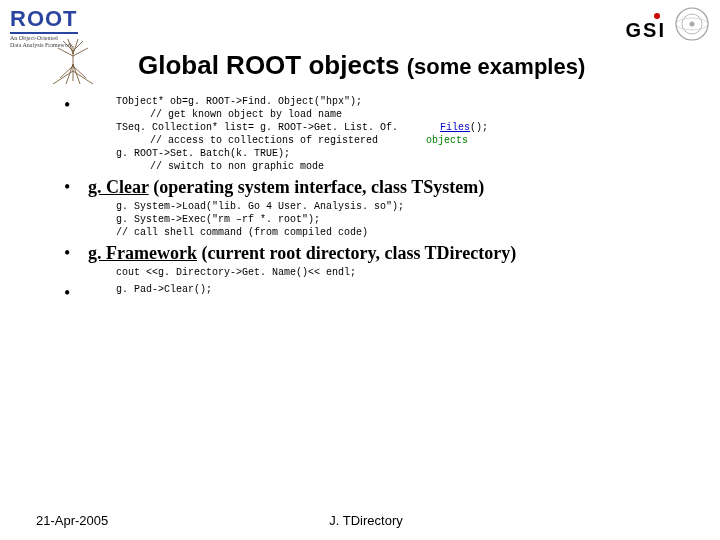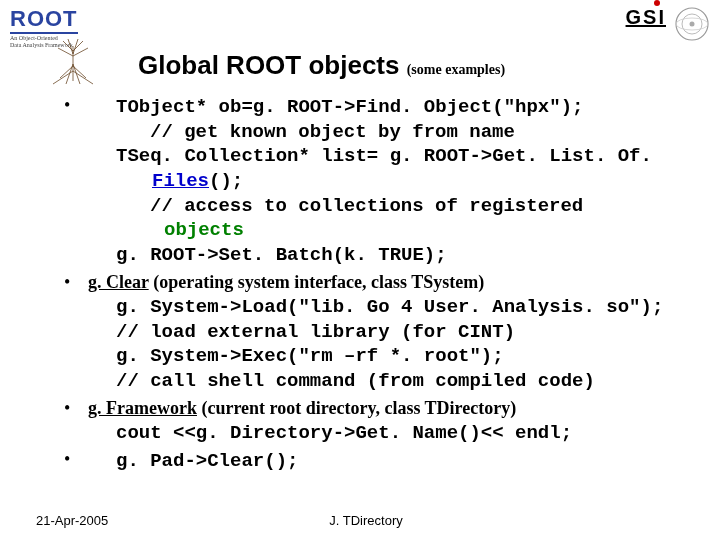--- a/index.html
+++ b/index.html
@@ -42,23 +42,22 @@
   }
   .logo-left .tree {
     position: absolute;
     left: 28px;
     top: 30px;
     width: 70px;
     height: 50px;
   }
   .logo-right {
     display: flex;
-    align-items: flex-start;
+    align-items: flex-end;
     gap: 8px;
-    text-decoration: underline;
   }
   .gsi {
     font-family: Arial, sans-serif;
     font-weight: bold;
     font-size: 20px;
     letter-spacing: 2px;
     color: #000;
     position: relative;
   }
   .gsi .dot {
@@ -75,22 +74,21 @@
     height: 36px;
   }
   h1.title {
     font-family: Arial, sans-serif;
     font-weight: bold;
     font-size: 26px;
     color: #000;
     margin: 6px 0 14px 138px;
   }
   h1.title .sub {
-    font-size: 14px;
-    font-family: Liberation Serif, serif;
+    font-size: 22px;
   }
   ul.main {
     list-style: none;
     margin: 0 36px 0 60px;
   }
   ul.main > li {
     position: relative;
     padding-left: 28px;
     margin-bottom: 2px;
   }
@@ -105,22 +103,22 @@
   .item-head {
     font-family: "Times New Roman", Times, serif;
     font-size: 18px;
     font-weight: bold;
     color: #000;
   }
   .item-head .u { text-decoration: underline; }
   .code-block {
     margin: 2px 0 4px 28px;
     font-family: "Courier New", Courier, monospace;
-    font-weight: bold;
-    font-size: 19px;
+    font-weight: normal;
+    font-size: 10px;
     line-height: 1.3;
   }
   .code-block .blue { color: #0000cc; text-decoration: underline; padding-left: 36px; }
   .code-block .green { color: #008000; margin-left: 48px; }
   .code-block .indent { padding-left: 34px; display: inline-block; }
   .footer {
     position: absolute;
     bottom: 12px;
     left: 6px;
     width: 100%;
@@ -162,31 +160,31 @@
 </div>
 
 <h1 class="title">
   <span>Global ROOT objects </span><span class="sub">(some examples)</span>
 </h1>
 
 <ul class="main" id="main-list">
     <li>
       <div class="code-block">
         <div><span>TObject* ob=g. ROOT-&gt;Find. Object("hpx");</span></div>
-        <div><span class="indent">// get known object by from name</span></div>
+        <div><span class="indent">// get known object by load name</span></div>
         <div><span>TSeq. Collection* list= g. ROOT-&gt;Get. List. Of. </span><span class="blue">Files</span><span>();</span></div>
         <div><span class="indent">// access to collections of registered </span><span class="green">objects</span></div>
         <div><span>g. ROOT-&gt;Set. Batch(k. TRUE);</span></div>
+        <div><span class="indent">// switch to non graphic mode</span></div>
       </div>
     </li>
     <li>
       <div class="item-head"><span class="u">g. Clear</span><span> (operating system interface, class TSystem)</span></div>
       <div class="code-block">
         <div><span>g. System-&gt;Load("lib. Go 4 User. Analysis. so");</span></div>
-        <div><span>// load external library (for CINT)</span></div>
         <div><span>g. System-&gt;Exec("rm –rf *. root");</span></div>
         <div><span>// call shell command (from compiled code)</span></div>
       </div>
     </li>
     <li>
       <div class="item-head"><span class="u">g. Framework</span><span> (current root directory, class TDirectory)</span></div>
       <div class="code-block">
         <div><span>cout &lt;&lt;g. Directory-&gt;Get. Name()&lt;&lt; endl;</span></div>
       </div>
     </li>

